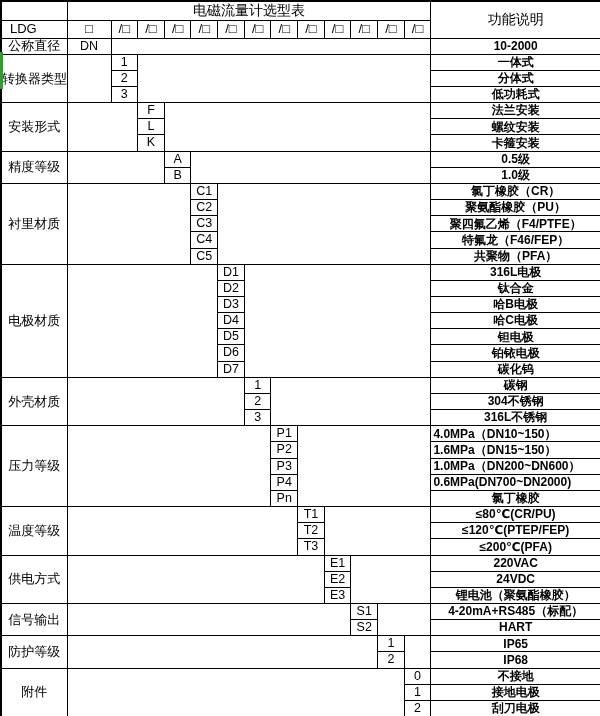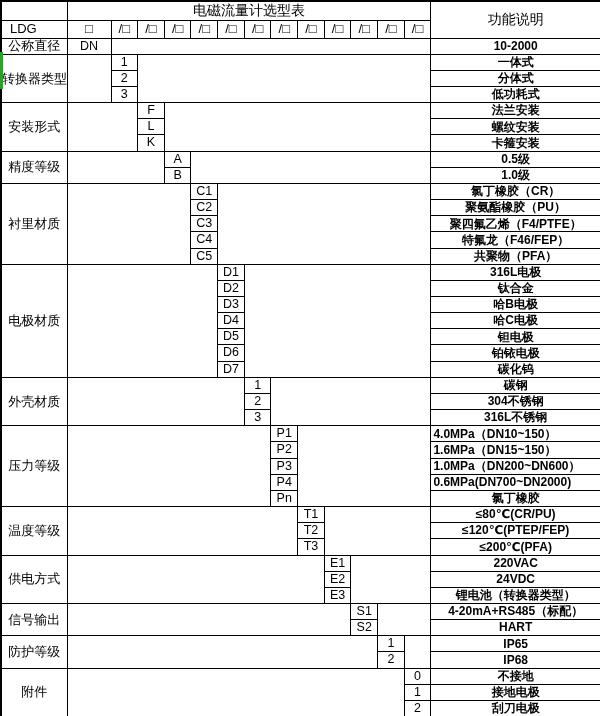--- a/index.html
+++ b/index.html
@@ -236,21 +236,21 @@
         <td class="code">E1</td>
         <td class="spacer" colspan="3" rowspan="3"></td>
         <td class="desc">220VAC</td>
       </tr>
       <tr style="height: 16.17px;">
         <td class="code">E2</td>
         <td class="desc">24VDC</td>
       </tr>
       <tr style="height: 16.17px;">
         <td class="code">E3</td>
-        <td class="desc">锂电池（转换器类型）</td>
+        <td class="desc">锂电池（聚氨酯橡胶）</td>
       </tr>
       <tr style="height: 16.17px;">
         <td class="lbl" rowspan="2">信号输出</td>
         <td class="spacer" colspan="10" rowspan="2"></td>
         <td class="code">S1</td>
         <td class="spacer" colspan="2" rowspan="2"></td>
         <td class="desc">4-20mA+RS485（标配）</td>
       </tr>
       <tr style="height: 16.17px;">
         <td class="code">S2</td>

